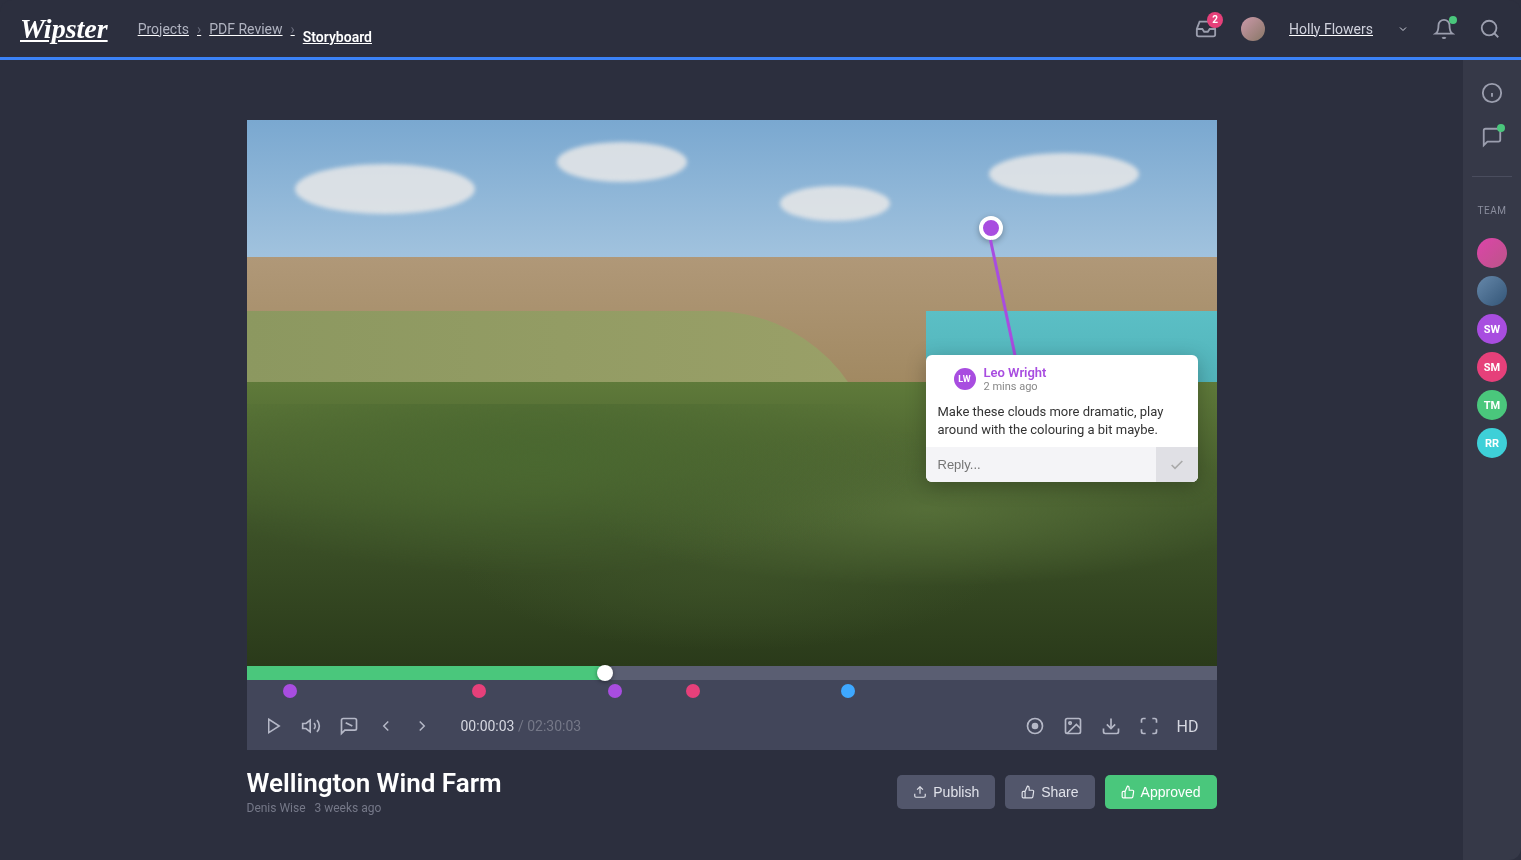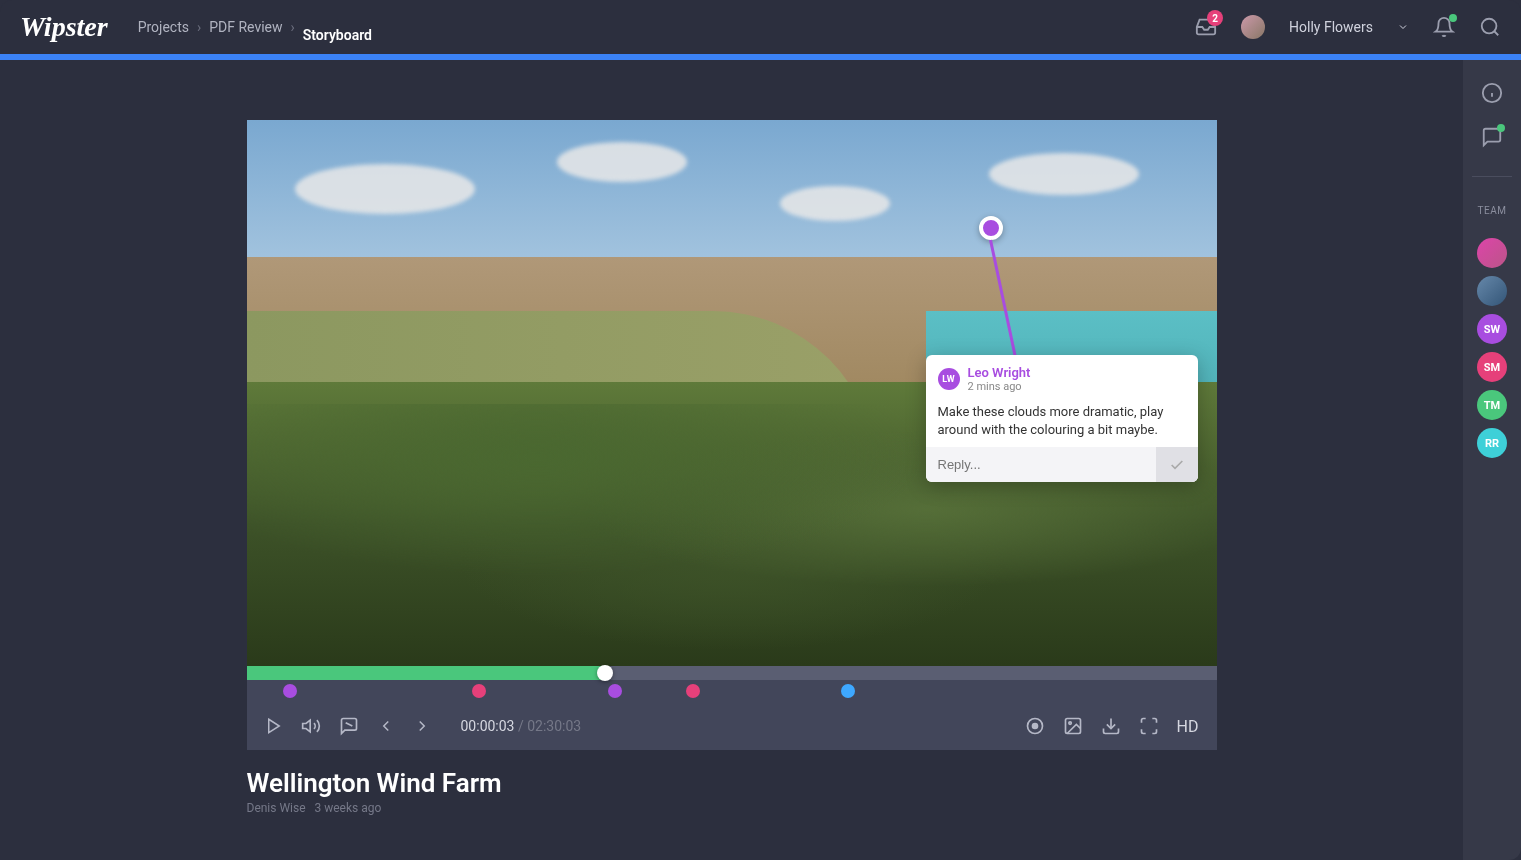--- a/index.html
+++ b/index.html
@@ -14,21 +14,22 @@
 }
 .app { display: flex; flex-direction: column; height: 100%; }
 
 
 .header {
   height: 60px;
   display: flex;
   align-items: center;
   padding: 0 20px;
   background: #2c2f3e;
-  border-bottom: 6px solid #3b82f6;
+  border-bottom: 3px solid #3b82f6;
+  text-decoration: underline;
 }
 .logo {
   font-family: cursive;
   font-size: 28px;
   font-weight: bold;
   font-style: italic;
   color: #fff;
   margin-right: 30px;
 }
 .breadcrumb { display: flex; align-items: center; gap: 8px; color: #b0b3c0; font-size: 14px; }
@@ -93,21 +94,21 @@
 
 .comment-popup {
   position: absolute;
   background: #fff;
   color: #333;
   width: 272px;
   border-radius: 6px;
   box-shadow: 0 4px 20px rgba(0,0,0,0.25);
   overflow: hidden;
 }
-.comment-header { display: flex; align-items: center; gap: 8px; padding: 10px 12px 4px; }
+.comment-header { display: flex; align-items: center; gap: 8px; padding: 10px 28px 4px; }
 .comment-avatar {
   width: 22px; height: 22px; border-radius: 50%;
   background: #a84de0; color: #fff;
   display: flex; align-items: center; justify-content: center;
   font-size: 9px; font-weight: bold;
 }
 .comment-author { font-weight: 600; color: #a84de0; font-size: 13px; }
 .comment-time { font-size: 11px; color: #888; }
 .comment-body { padding: 6px 12px 8px; font-size: 13px; line-height: 1.4; color: #333; }
 .comment-actions { display: flex; align-items: center; justify-content: space-between; padding: 4px 12px 8px; color: #999; font-size: 12px; }
@@ -341,20 +342,42 @@
       </div>
 
       <div class="footer">
         <div>
           <div class="video-title">Wellington Wind Farm</div>
           <div class="video-meta">
             <span>Denis Wise</span>
             &nbsp;&nbsp;<span>3 weeks ago</span>
           </div>
         </div>
+        <div class="footer-actions">
+          <button class="action-btn">
+            <svg width="14" height="14" viewBox="0 0 24 24" fill="none" stroke="currentColor" stroke-width="2">
+                <path d="M21 15v4a2 2 0 01-2 2H5a2 2 0 01-2-2v-4"></path>
+                <polyline points="17 8 12 3 7 8"></polyline>
+                <line x1="12" y1="3" x2="12" y2="15"></line>
+              </svg>
+            <span>Publish</span>
+          </button>
+          <button class="action-btn">
+            <svg width="14" height="14" viewBox="0 0 24 24" fill="none" stroke="currentColor" stroke-width="2">
+                <path d="M14 9V5a3 3 0 00-3-3l-4 9v11h11.28a2 2 0 002-1.7l1.38-9a2 2 0 00-2-2.3zM7 22H4a2 2 0 01-2-2v-7a2 2 0 012-2h3"></path>
+              </svg>
+            <span>Share</span>
+          </button>
+          <button class="action-btn approved">
+            <svg width="14" height="14" viewBox="0 0 24 24" fill="none" stroke="currentColor" stroke-width="2">
+                <path d="M14 9V5a3 3 0 00-3-3l-4 9v11h11.28a2 2 0 002-1.7l1.38-9a2 2 0 00-2-2.3zM7 22H4a2 2 0 01-2-2v-7a2 2 0 012-2h3"></path>
+              </svg>
+            <span>Approved</span>
+          </button>
+        </div>
       </div>
     </div>
 
     <div class="right-rail">
       <div class="rail-icon">
         <svg width="22" height="22" viewBox="0 0 24 24" fill="none" stroke="currentColor" stroke-width="2">
             <circle cx="12" cy="12" r="10"></circle>
             <line x1="12" y1="16" x2="12" y2="12"></line>
             <line x1="12" y1="8" x2="12.01" y2="8"></line>
           </svg>

